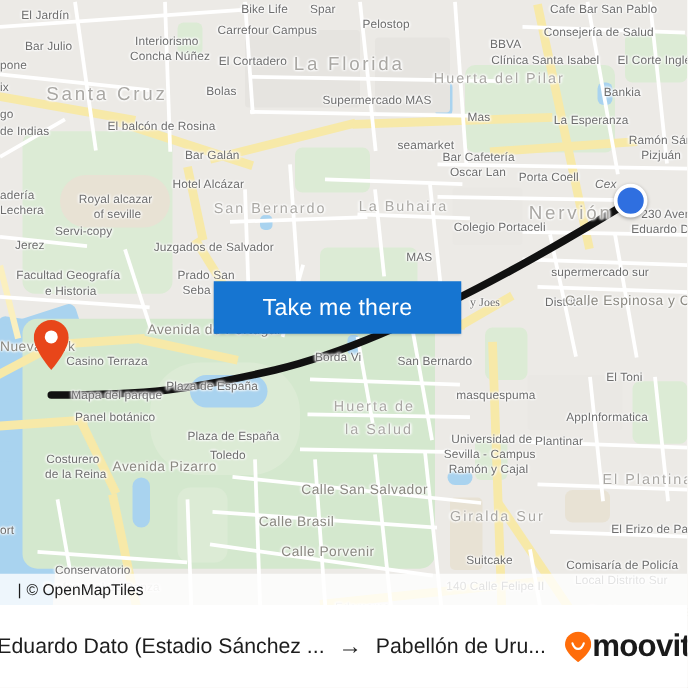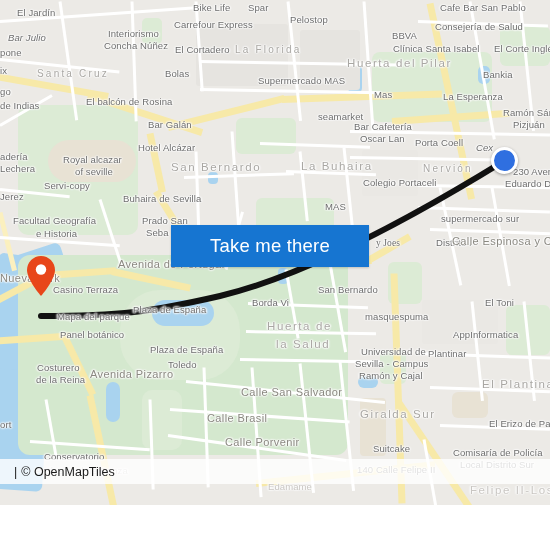--- a/index.html
+++ b/index.html
@@ -39,21 +39,21 @@
     color: #6f6f6f;
     font-size: 9.5px;
     white-space: nowrap;
     line-height: 1.12;
     letter-spacing: 0.1px;
     text-shadow: 0 0 2px #fff, 0 0 2px #fff, 0 0 3px #fff, 1px 0 2px #fff, -1px 0 2px #fff;
     pointer-events: none;
   }
   .lbl.poi  { color: #6d6d6d; font-size: 9.5px; }
   .lbl.area {
-    color: #a9a7a3; font-size: 10px; letter-spacing: 2.2px;
+    color: #a9a7a3; font-size: 15px; letter-spacing: 2.2px;
     font-weight: 400;
   }
   .lbl.area.sm { font-size: 11.5px; letter-spacing: 1.6px; }
   .lbl.street {
     color: #8a8880; font-size: 11px; letter-spacing: 0.4px;
   }
   .lbl.faint { color:#c9c6c2; }
 
   
   #route { position:absolute; left:0; top:0; width:550px; height:505px; }
@@ -213,33 +213,33 @@
     <div class="rd mid" style="left:30px;  top:440px; width:120px; transform:rotate(4deg);"></div>
     <div class="rd mid" style="left:150px; top:398px; width:90px;  transform:rotate(88deg);"></div>
     <div class="rd mid" style="left:46px;  top:398px; width:60px;  transform:rotate(80deg);"></div>
 
     <svg id="route" viewBox="0 0 550 505">
       <path d="M 41 316 C 120 316 150 312 220 296 C 300 277 400 225 504 161" fill="none" stroke="#111111" stroke-width="6" stroke-linecap="round"></path>
     </svg>
 
     <div id="labels">
         <div class="lbl poi" style="left: 17px; top: 8px;">El Jardín</div>
-        <div class="lbl poi" style="left: 8px; top: 33px; font-style: italic;">Bar Julio</div>
+        <div class="lbl poi" style="left: 20px; top: 33px;">Bar Julio</div>
         <div class="lbl poi" style="left: 0px; top: 48px;">pone</div>
         <div class="lbl poi" style="left: 0px; top: 66px;">ix</div>
         <div class="lbl poi" style="left: 0px; top: 87px;">go</div>
         <div class="lbl poi" style="left: 0px; top: 101px;">de Indias</div>
         <div class="lbl area" style="left: 37px; top: 68px;">Santa Cruz</div>
         <div class="lbl poi" style="left: 108px; top: 29px;">Interiorismo</div>
         <div class="lbl poi" style="left: 104px; top: 41px;">Concha Núñez</div>
         <div class="lbl poi" style="left: 86px; top: 97px;">El balcón de Rosina</div>
         <div class="lbl poi" style="left: 193px; top: 3px;">Bike Life</div>
         <div class="lbl poi" style="left: 248px; top: 3px;">Spar</div>
         <div class="lbl poi" style="left: 290px; top: 15px;">Pelostop</div>
-        <div class="lbl poi" style="left: 174px; top: 20px;">Carrefour Express</div>
+        <div class="lbl poi" style="left: 174px; top: 20px;">Carrefour Campus</div>
         <div class="lbl poi" style="left: 175px; top: 45px;">El Cortadero</div>
         <div class="lbl area" style="left: 235px; top: 44px;">La Florida</div>
         <div class="lbl poi" style="left: 165px; top: 69px;">Bolas</div>
         <div class="lbl area sm" style="left: 347px; top: 57px;">Huerta del Pilar</div>
         <div class="lbl poi" style="left: 258px; top: 76px;">Supermercado MAS</div>
         <div class="lbl poi" style="left: 318px; top: 112px;">seamarket</div>
         <div class="lbl poi" style="left: 374px; top: 90px;">Mas</div>
         <div class="lbl poi" style="left: 440px; top: 3px;">Cafe Bar San Pablo</div>
         <div class="lbl poi" style="left: 435px; top: 22px;">Consejería de Salud</div>
         <div class="lbl poi" style="left: 392px; top: 31px;">BBVA</div>
@@ -250,40 +250,40 @@
         <div class="lbl poi" style="left: 503px; top: 108px;">Ramón Sánc</div>
         <div class="lbl poi" style="left: 513px; top: 120px;">Pizjuán</div>
         <div class="lbl poi" style="left: 354px; top: 122px;">Bar Cafetería</div>
         <div class="lbl poi" style="left: 360px; top: 134px;">Oscar Lan</div>
         <div class="lbl poi" style="left: 415px; top: 138px;">Porta Coell</div>
         <div class="lbl poi" style="left: 476px; top: 143px; font-style: italic;">Cex</div>
         <div class="lbl poi" style="left: 148px; top: 120px;">Bar Galán</div>
         <div class="lbl poi" style="left: 138px; top: 143px;">Hotel Alcázar</div>
         <div class="lbl poi" style="left: 0px; top: 152px;">adería</div>
         <div class="lbl poi" style="left: 0px; top: 164px;">Lechera</div>
-        <div class="lbl poi" style="left: 0px; top: 192px; text-align: right;">Jerez</div>
+        <div class="lbl poi" style="left: 12px; top: 192px; text-align: right;">Jerez</div>
         <div class="lbl poi" style="left: 63px; top: 155px;">Royal alcazar</div>
         <div class="lbl poi" style="left: 75px; top: 167px;">of seville</div>
         <div class="lbl poi" style="left: 44px; top: 181px;">Servi-copy</div>
         <div class="lbl area sm" style="left: 171px; top: 161px;">San Bernardo</div>
-        <div class="lbl poi" style="left: 123px; top: 194px;">Buhaira de Sevilla</div>
+        <div class="lbl poi" style="left: 123px; top: 194px;">Juzgados de Salvador</div>
         <div class="lbl poi" style="left: 13px; top: 216px;">Facultad Geografía</div>
         <div class="lbl poi" style="left: 36px; top: 229px;">e Historia</div>
         <div class="lbl poi" style="left: 142px; top: 216px;">Prado San</div>
         <div class="lbl poi" style="left: 146px; top: 228px;">Seba</div>
-        <div class="lbl area sm" style="left: 301px; top: 160px;">La Buhaira</div>
+        <div class="lbl area sm" style="left: 287px; top: 160px;">La Buhaira</div>
         <div class="lbl area" style="left: 423px; top: 163px;">Nervión</div>
         <div class="lbl poi" style="left: 363px; top: 178px;">Colegio Portaceli</div>
         <div class="lbl poi" style="left: 325px; top: 202px;">MAS</div>
         <div class="lbl poi" style="left: 513px; top: 167px;">230 Avenida</div>
         <div class="lbl poi" style="left: 505px; top: 179px;">Eduardo Da</div>
         <div class="lbl poi" style="left: 441px; top: 214px;">supermercado sur</div>
         <div class="lbl poi" style="left: 436px; top: 238px;">Distrito I+</div>
         <div class="lbl poi" style="left: 376px; top: 238px; font-family: Liberation Serif, serif;">y Joes</div>
-        <div class="lbl poi" style="left: 252px; top: 282px; margin-top: 16px;">Borda Vi</div>
+        <div class="lbl poi" style="left: 252px; top: 282px;">Borda Vi</div>
         <div class="lbl poi" style="left: 318px; top: 285px;">San Bernardo</div>
         <div class="lbl street" style="left: 118px; top: 258px;">Avenida de Portugal</div>
         <div class="lbl street" style="left: 452px; top: 235px;">Calle Espinosa y Cár</div>
         <div class="lbl street" style="left: 0px; top: 272px;">Nueva York</div>
         <div class="lbl poi" style="left: 53px; top: 285px;">Casino Terraza</div>
         <div class="lbl poi" style="left: 57px; top: 312px;">Mapa del parque</div>
         <div class="lbl poi" style="left: 60px; top: 330px;">Panel botánico</div>
         <div class="lbl poi" style="left: 133px; top: 305px;">Plaza de España</div>
         <div class="lbl poi" style="left: 150px; top: 345px;">Plaza de España</div>
         <div class="lbl poi" style="left: 168px; top: 360px;">Toledo</div>
@@ -327,14 +327,28 @@
     <div id="cta" style="background: rgb(22, 117, 209);">
       <span>Take me there</span>
     </div>
 
     <div id="attrib">
       <span class="sep">|</span>
       <span>© OpenMapTiles</span>
     </div>
   </div>
 
+  <div id="bottombar">
+    <span class="ttl">Eduardo Dato (Estadio Sánchez ...</span>
+    <span class="arrow">→</span>
+    <span class="ttl">Pabellón de Uru...</span>
+    <span id="logo">
+      <span style="display:inline-block;line-height:0;">
+        <svg viewBox="0 0 26 30" width="21" height="25">
+          <path d="M13 0 C5.8 0 0 5.6 0 12.6 C0 21 13 30 13 30 C13 30 26 21 26 12.6 C26 5.6 20.2 0 13 0 Z" fill="#ff6d0a"></path>
+          <path d="M7.4 11.5 C8.6 15.2 11 17 13 17 C15 17 17.4 15.2 18.6 11.5" fill="none" stroke="#ffffff" stroke-width="2.1" stroke-linecap="round"></path>
+        </svg>
+      </span>
+      <span class="wordmark">moovit</span>
+    </span>
+  </div>
 
 </div>
 
 </body></html>

